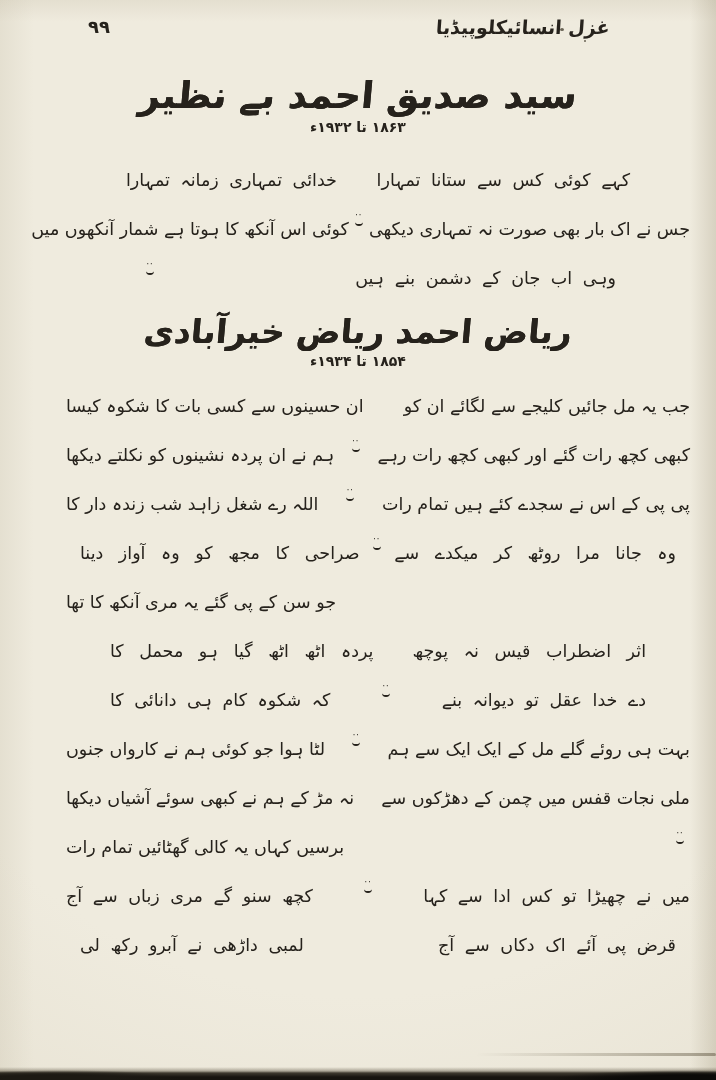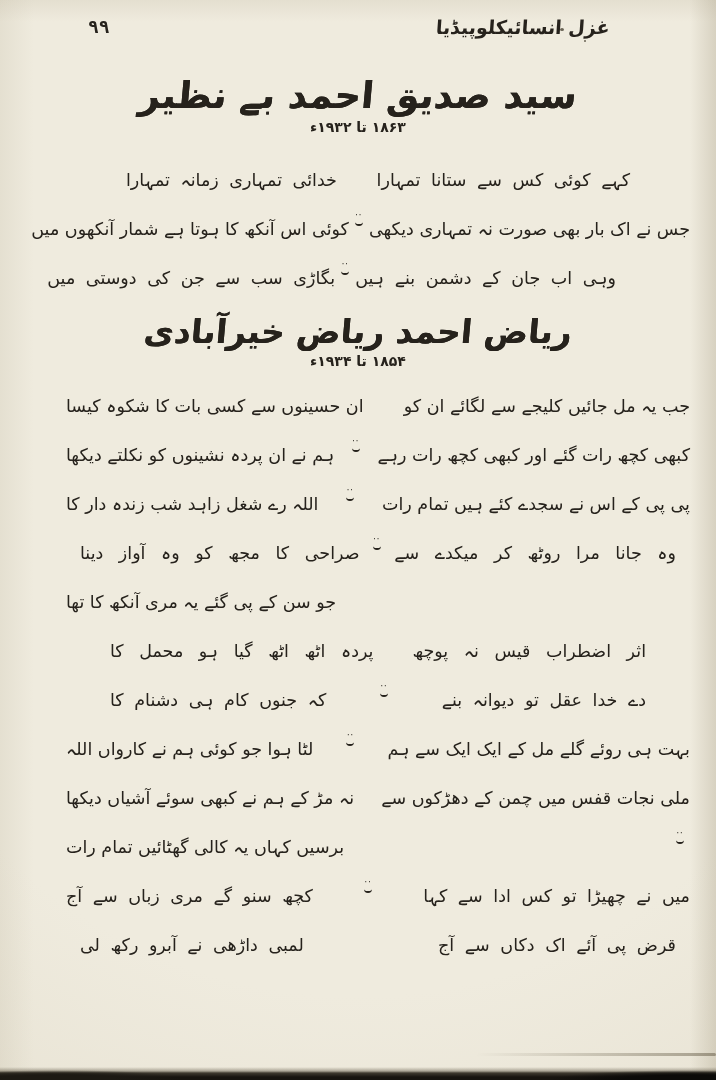--- a/index.html
+++ b/index.html
@@ -15,21 +15,21 @@
       linear-gradient(to right, rgba(190,182,160,.22), rgba(0,0,0,0) 34px),
       linear-gradient(to bottom, rgba(195,187,165,.25), rgba(0,0,0,0) 22px),
       radial-gradient(135% 95% at 50% 40%, #efebde 55%, #e2dccb 100%);
   }
   
   .header{
     display:flex;justify-content:space-between;align-items:flex-start;
     padding:16px 106px 0 88px;direction:rtl;
   }
   .book-title{font-size:19px;font-weight:700;transform:skewX(-4deg);white-space:nowrap;}
-  .page-number{font-size:18px;font-weight:700;letter-spacing:1px;font-family:Liberation Mono, monospace;}
+  .page-number{font-size:18px;font-weight:700;letter-spacing:1px;}
   .speck{position:absolute;background:#6a6456;border-radius:50%;}
   .speck.s1{top:28px;left:560px;width:4px;height:3px;}
   .speck.s2{top:40px;left:584px;width:2px;height:2px;}
   
   .poet-name{
     text-align:center;font-weight:700;
     transform:skewX(-5deg);
     text-shadow:0 0 .6px #26221c;
     white-space:nowrap;
   }
@@ -106,21 +106,20 @@
           <span class="stroke"></span>
         </span>
       <span class="hemi">کوئی اس آنکھ کا ہوتا ہے شمار آنکھوں میں</span>
     </div>
     <div class="row loose pad-xl">
       <span class="hemi">وہی اب جان کے دشمن بنے ہیں</span>
       <span class="mark">
           <span class="dots">··</span>
           <span class="stroke"></span>
         </span>
-      <span class="hemi">بگاڑی سب سے جن کی دوستی میں</span>
     </div>
   </div>
 
   <div class="poet-name second">ریاض احمد ریاض خیرآبادی</div>
   <div class="dates">۱۸۵۴ تا ۱۹۳۴ء</div>
 
   <div class="couplets second">
     <div class="row">
       <span class="hemi">جب یہ مل جائیں کلیجے سے لگائے ان کو</span>
       <span class="mark" style="visibility: hidden;">
@@ -167,29 +166,29 @@
           <span class="stroke"></span>
         </span>
       <span class="hemi">پردہ اٹھ اٹھ گیا ہو محمل کا</span>
     </div>
     <div class="row loose pad-md">
       <span class="hemi">دے خدا عقل تو دیوانہ بنے</span>
       <span class="mark">
           <span class="dots">··</span>
           <span class="stroke"></span>
         </span>
-      <span class="hemi">کہ جنوں کام ہی دشنام کا</span>
+      <span class="hemi">کہ شکوہ کام ہی دانائی کا</span>
     </div>
     <div class="row">
       <span class="hemi">بہت ہی روئے گلے مل کے ایک ایک سے ہم</span>
       <span class="mark">
           <span class="dots">··</span>
           <span class="stroke"></span>
         </span>
-      <span class="hemi">لٹا ہوا جو کوئی ہم نے کارواں اللہ</span>
+      <span class="hemi">لٹا ہوا جو کوئی ہم نے کارواں جنوں</span>
     </div>
     <div class="row">
       <span class="hemi">ملی نجات قفس میں چمن کے دھڑکوں سے</span>
       <span class="mark" style="visibility: hidden;">
           <span class="dots">··</span>
           <span class="stroke"></span>
         </span>
       <span class="hemi">نہ مڑ کے ہم نے کبھی سوئے آشیاں دیکھا</span>
     </div>
     <div class="row">

